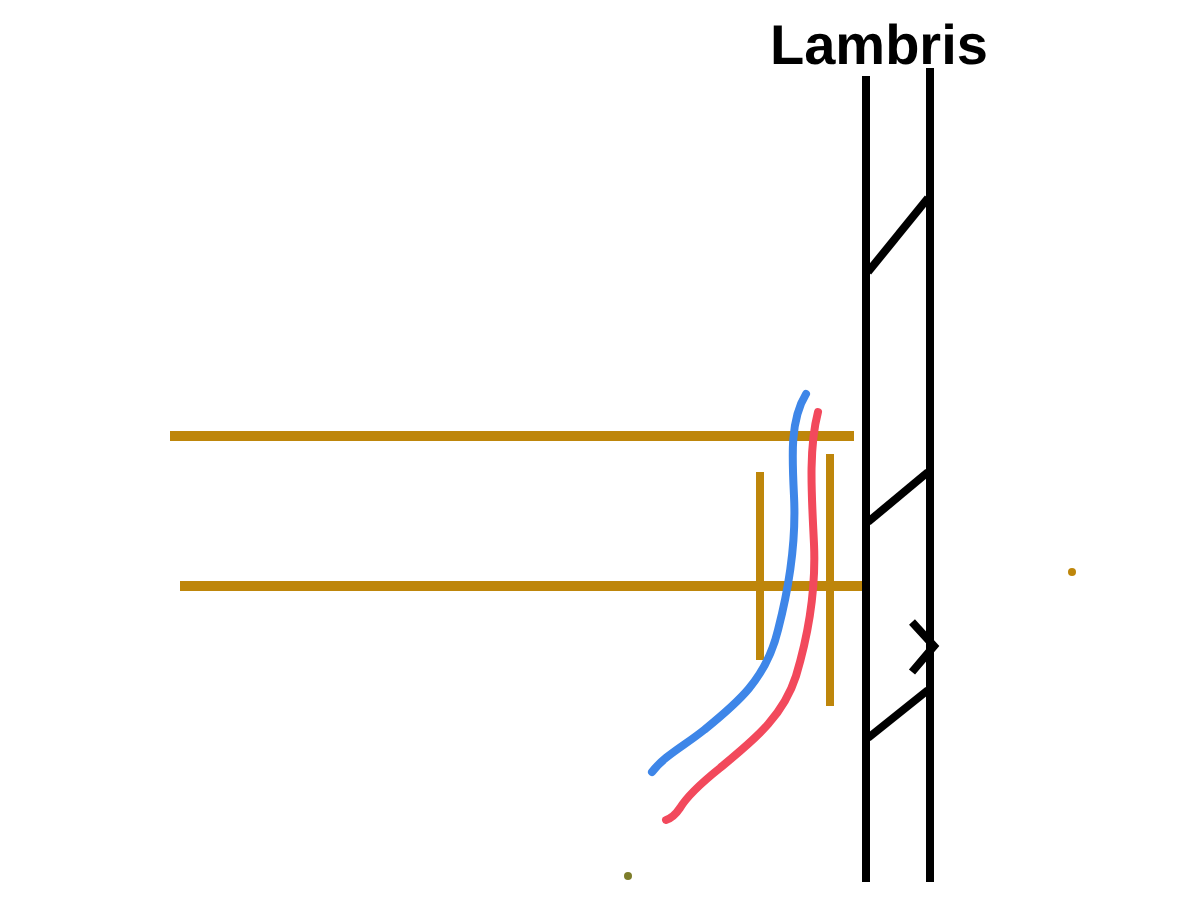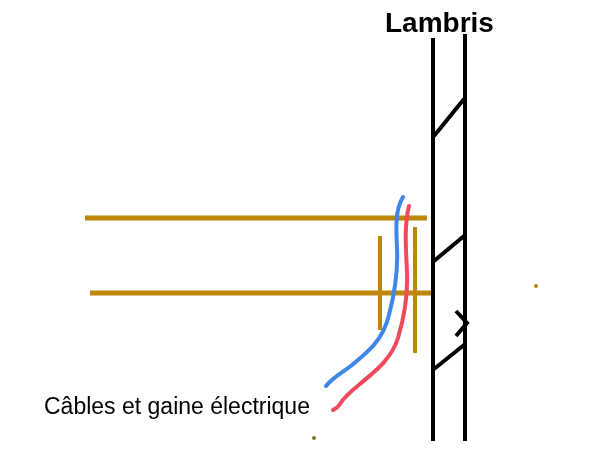--- a/index.html
+++ b/index.html
@@ -43,14 +43,13 @@
              C 391 360 374 372 360 384 C 350 392 343 399 340 404
              C 338 407 336 409 333 410" fill="none" stroke-width="4" stroke-linecap="round" stroke="#F2495C"></path>
 
     <circle cx="536" cy="286" r="2" fill="#BE860B"></circle>
     <circle cx="314" cy="438" r="2" fill="#7D7D2A"></circle>
   </svg>
 
   <div class="label label-lambris" style="color: rgb(0, 0, 0);">Lambris</div>
 
 
-  <div class="label label-cables" style="color: rgb(0, 0, 0);">Câbles et gaine électrique</div>
 </div>
 
 </body></html>

